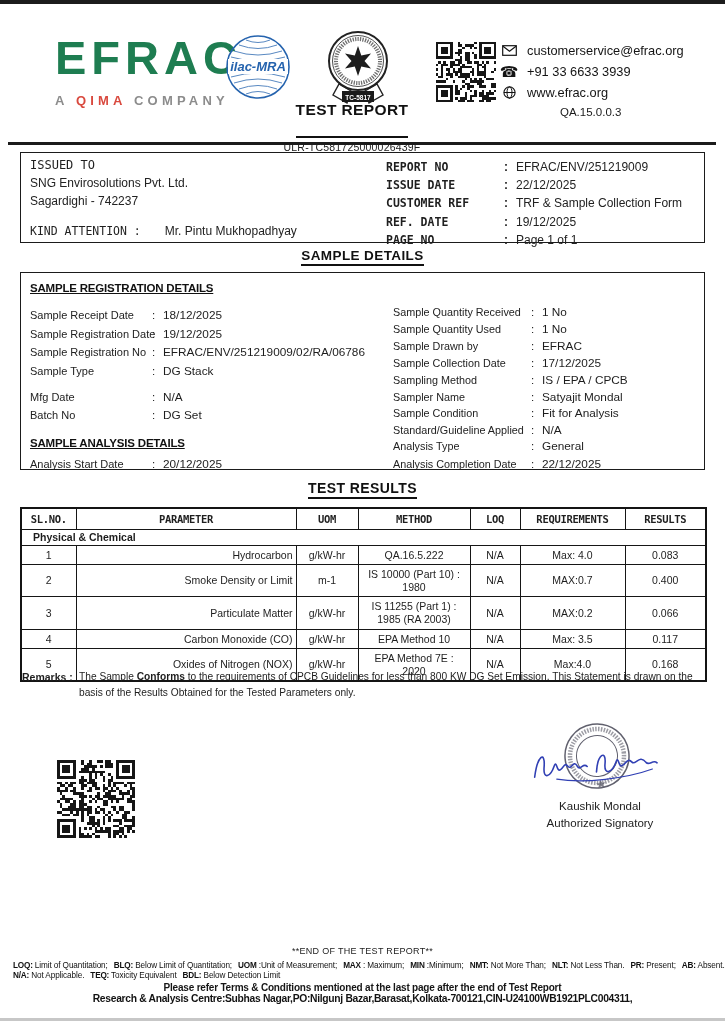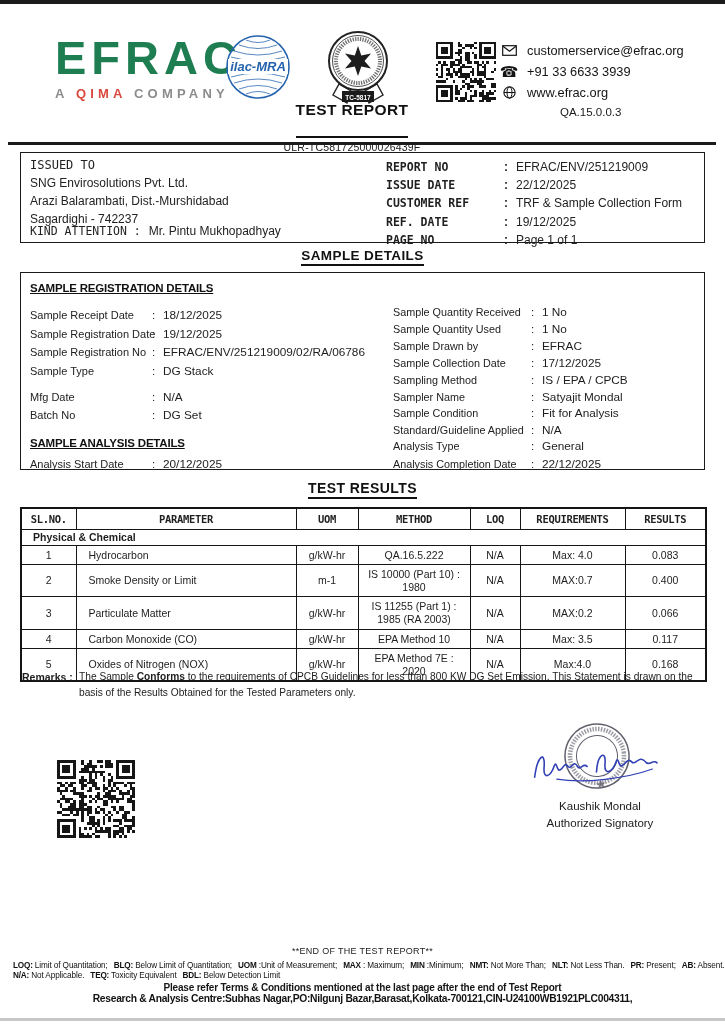--- a/index.html
+++ b/index.html
@@ -8,21 +8,21 @@
   .page{
     position:relative;width:725px;height:1024px;background:#fff;
     font-family:"Liberation Sans",sans-serif;color:#1f1f1f;overflow:hidden;
   }
   .top-bar{position:absolute;top:0;left:0;width:725px;height:4px;background:#1c1c1c}
   .bottom-bar{position:absolute;top:1018px;left:0;width:725px;height:3px;background:#c7c7c7}
 
   
   .brand{position:absolute;left:55px;top:34px}
   .brand-name{font-weight:bold;font-size:47px;line-height:1;letter-spacing:5px;color:var(--efrac-green)}
-  .brand-sub{margin-top:5px;font-size:13px;font-weight:bold;letter-spacing:4.2px;color:var(--logo-gray);white-space:nowrap}
+  .brand-sub{margin-top:12px;font-size:13px;font-weight:bold;letter-spacing:4.2px;color:var(--logo-gray);white-space:nowrap}
   .sub-qima{color:var(--qima-red)}
   .ilac{position:absolute;left:224px;top:33px;width:68px;height:68px}
   .seal{position:absolute;left:324px;top:29px;width:68px;height:80px}
   .qr-top{position:absolute;left:436px;top:42px;width:60px;height:60px}
   .contact{position:absolute;left:500px;top:42px;display:flex;flex-direction:column;gap:5px}
   .contact-row{display:flex;align-items:center;gap:9px;height:16px}
   .contact-row .ico{width:18px;display:flex;justify-content:center;align-items:center}
   .contact-row .txt{font-size:12.8px;color:#141414;white-space:nowrap}
   .phone-glyph{font-size:15px;line-height:1;color:#141414}
   .qa-no{position:absolute;left:560px;top:106px;font-size:11.5px;color:#1a1a1a}
@@ -30,21 +30,21 @@
   .report-title{display:inline-block;font-weight:bold;font-size:15.5px;letter-spacing:.4px;color:#111;border-bottom:2.2px solid #111;padding-bottom:17px}
   .ulr{font-size:10.5px;margin-top:3px;color:#1a1a1a;letter-spacing:.2px;white-space:nowrap}
   .rule{position:absolute;left:8px;top:142px;width:708px;height:2.5px;background:#1b1b1b}
 
   
   .issued-box{position:absolute;left:20px;top:152px;width:685px;height:91px;border:1.9px solid #1b1b1b}
   .mono-b{font-family:"DejaVu Sans Mono",monospace;font-weight:normal}
   .issued-label{position:absolute;left:9px;top:5px;font-size:12px}
   .issued-lines{position:absolute;left:9px;top:21px}
   .addr-line{font-size:12px;line-height:18px;color:#222}
-  .kind-attn{position:absolute;left:9px;top:71px;display:flex;gap:8px;align-items:baseline}
+  .kind-attn{position:absolute;left:9px;top:71px;display:flex;gap:24px;align-items:baseline}
   .kind-attn .lab{font-size:11.5px}
   .kind-attn .val{font-size:12px;color:#222}
   .report-meta{position:absolute;left:365px;top:5px}
   .meta-row{display:flex;line-height:18.2px}
   .meta-k{font-family:"DejaVu Sans Mono",monospace;font-weight:bold;font-size:11.5px;width:118px;flex:none}
   .meta-c{width:12px;flex:none;font-weight:bold;font-size:12px}
   .meta-v{font-size:12px;color:#222;white-space:nowrap}
 
   
   .section-heading{position:absolute;left:0;right:0;text-align:center}
@@ -65,21 +65,21 @@
   .kv-left2{position:absolute;left:9px;top:115px} .kv-left2 .kv{line-height:18px}    .kv-left2 .k{width:122px}
   .kv-right{position:absolute;left:372px;top:31px}.kv-right .kv{line-height:16.9px}  .kv-right .k{width:138px;font-size:10.8px}
   .kv-ana-l{position:absolute;left:9px;top:182px} .kv-ana-l .kv{line-height:18px}    .kv-ana-l .k{width:122px}
   .kv-ana-r{position:absolute;left:372px;top:164px}.kv-ana-r .kv{line-height:18.2px} .kv-ana-r .k{width:138px;font-size:10.8px}
 
   
   .results-table{position:absolute;left:20px;top:507px;width:685px;border-collapse:collapse;table-layout:fixed;border:2px solid #141414}
   .results-table th,.results-table td{border:1.5px solid #161616}
   .results-table th{font-family:"DejaVu Sans Mono",monospace;font-weight:bold;font-size:10.5px;padding:4px 2px;text-align:center;letter-spacing:-.3px}
   .results-table td{font-size:10.5px;line-height:1.2;text-align:center;padding:3px 3px;color:#1d1d1d}
-  .results-table td.param{text-align:left;padding-left:12px}
+  .results-table td.param{text-align:right;padding-left:12px}
   .results-table tr.group-row td{font-weight:bold;text-align:left;padding:1px 0 1px 11px;font-size:10.5px}
 
   
   .remarks{position:absolute;left:22px;top:669px;width:683px;display:flex}
   .remarks .lab{flex:none;width:57px;font-weight:bold;font-size:10.5px;line-height:1.55}
   .remarks .body{width:622px;font-size:10.2px;line-height:1.58;color:#1d1d1d}
 
   
   .qr-bottom{position:absolute;left:57px;top:760px;width:78px;height:78px}
   .stamp{position:absolute;left:551px;top:718px;width:92px;height:86px;opacity:.88}
@@ -384,21 +384,20 @@
     <div><span class="report-title">TEST REPORT</span></div>
     <div class="ulr">ULR-TC581725000026439F</div>
   </div>
 
   <div class="rule"></div>
 
   <section class="issued-box">
     <div class="issued-label mono-b">ISSUED TO</div>
     <div class="issued-lines">
         <div class="addr-line">SNG Envirosolutions Pvt. Ltd.</div>
-        <div class="addr-line">Arazi Balarambati, Dist.-Murshidabad</div>
         <div class="addr-line">Sagardighi - 742237</div>
       </div>
     <div class="kind-attn">
       <span class="lab mono-b">KIND ATTENTION :</span>
       <span class="val">Mr. Pintu Mukhopadhyay</span>
     </div>
     <div class="report-meta">
         <div class="meta-row">
           <span class="meta-k">REPORT NO</span>
           <span class="meta-c">:</span>

